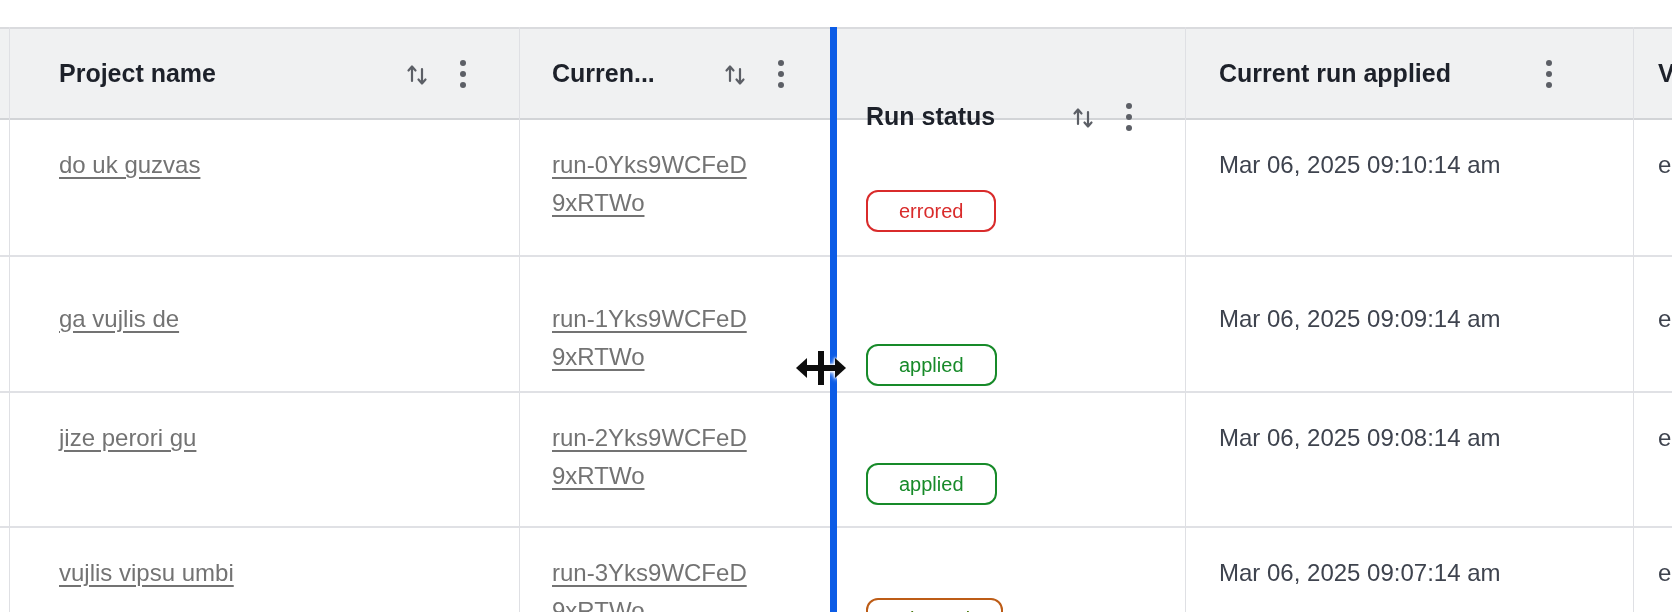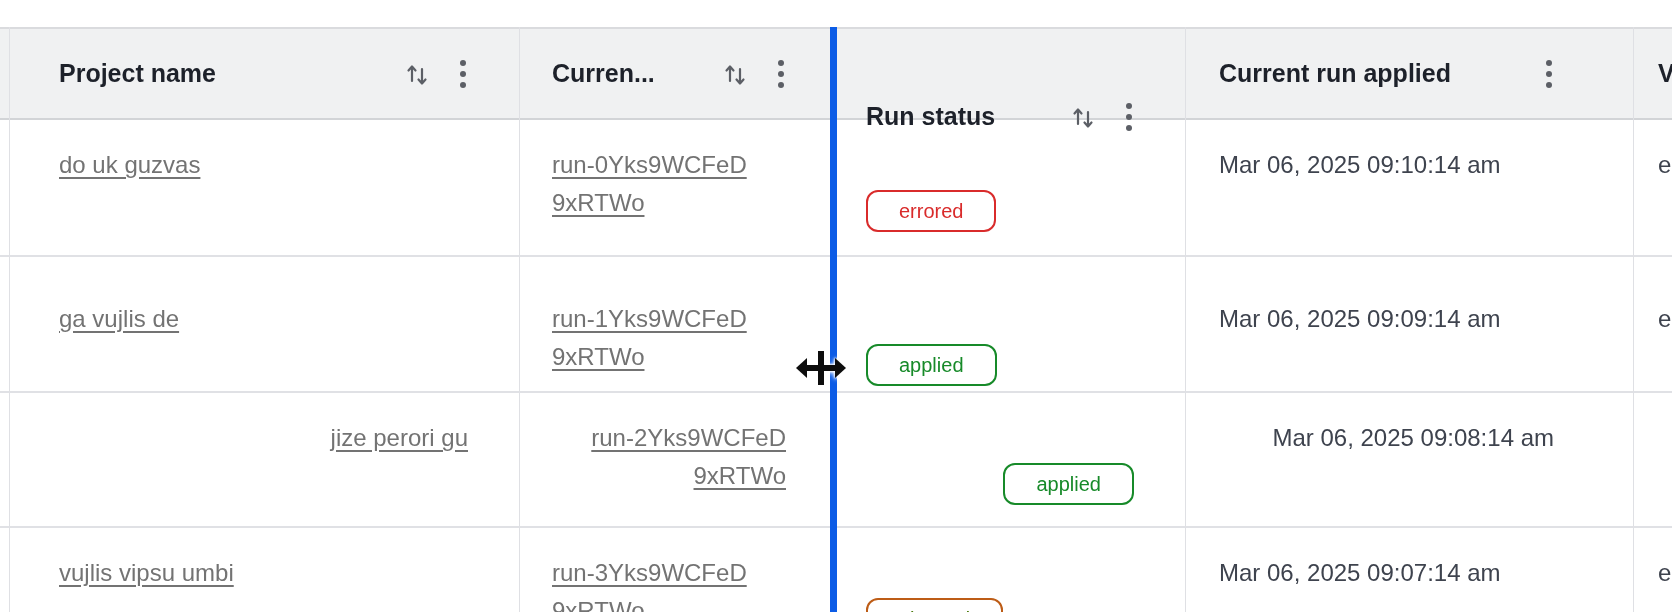--- a/index.html
+++ b/index.html
@@ -30,21 +30,21 @@
   
   .c1 { left:10px;   width:510px; padding-left:49px; padding-right:52px; }
   .c2 { left:520px;  width:314px; padding-left:32px; padding-right:48px; }
   .c3 { left:834px;  width:352px; padding-left:32px; padding-right:52px;margin-top:43px; }
   .c4 { left:1186px; width:448px; padding-left:33px; padding-right:80px; }
   .c5 { left:1634px; width:120px; padding-left:24px; }
   
   .row { position:absolute; left:0; width:1672px; }
   .r1 { top:120px; height:135px; }
   .r2 { top:274px; height:134px; }
-  .r3 { top:393px; height:133px;text-align:right; }
+  .r3 { top:393px; height:133px; }
   .r4 { top:528px; height:136px; }
   .rowline { position:absolute; left:0; width:1672px; height:2px; background:#e0e1e5; }
   .cell {
     position:absolute; top:0; height:100%; padding-top:26px;
     font-size:24px; line-height:38px; color:#3e434e;
   }
   a.cell-link { color:#737373; text-decoration:underline; text-underline-offset:4px; cursor:pointer; }
   .runid { display:block; }
   .badge {
     display:inline-block; margin-top:1px;

